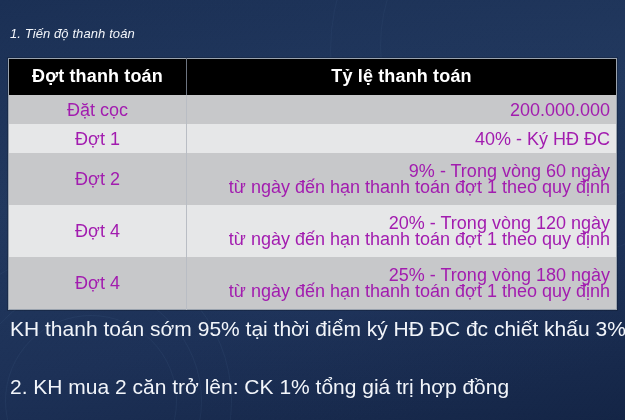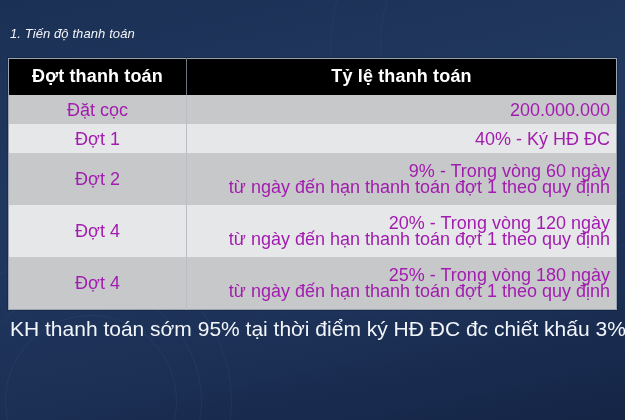--- a/index.html
+++ b/index.html
@@ -173,14 +173,15 @@
         <td>Đợt 4</td>
         <td class="cell-two-lines">
           <span>25% - Trong vòng 180 ngày</span>
           <span>từ ngày đến hạn thanh toán đợt 1 theo quy định</span>
         </td>
       </tr>
     </tbody>
   </table>
 
   <div class="note-line note-1">KH thanh toán sớm 95% tại thời điểm ký HĐ ĐC đc chiết khấu 3%</div>
+  <div class="note-line note-2">2. KH mua 2 căn trở lên: CK 1% tổng giá trị hợp đồng</div>
 
 </div>
 
 </body></html>

